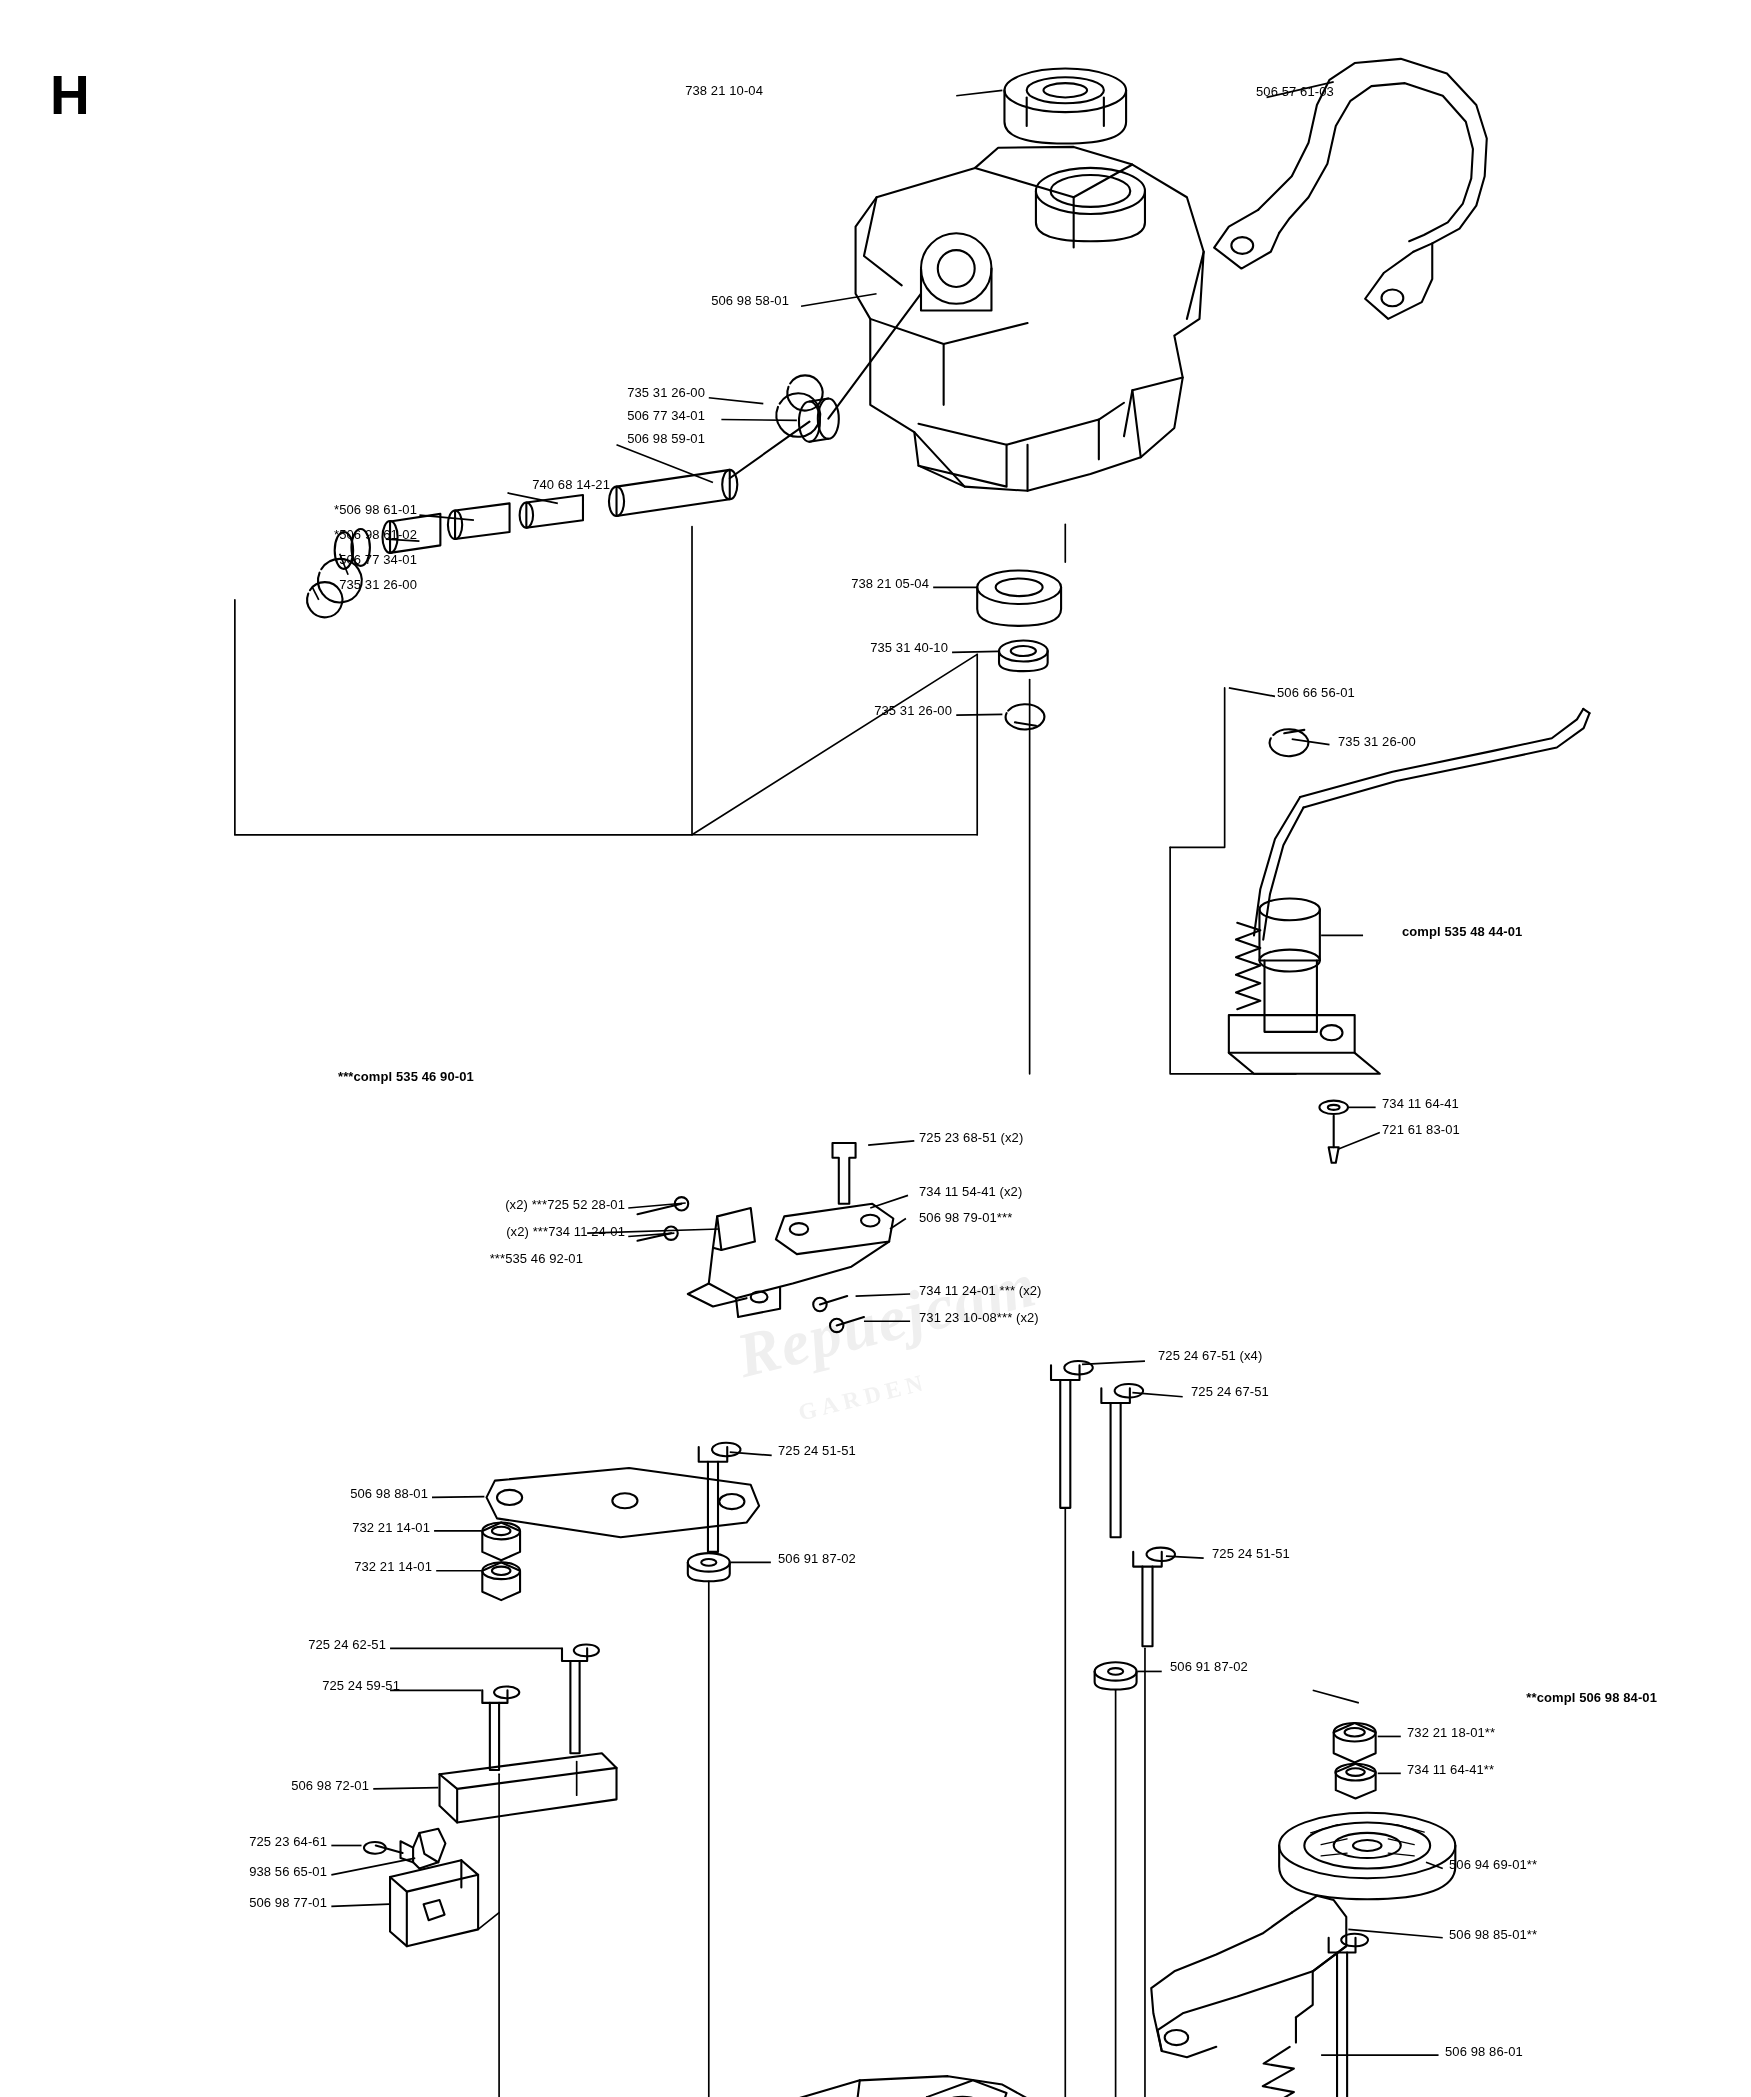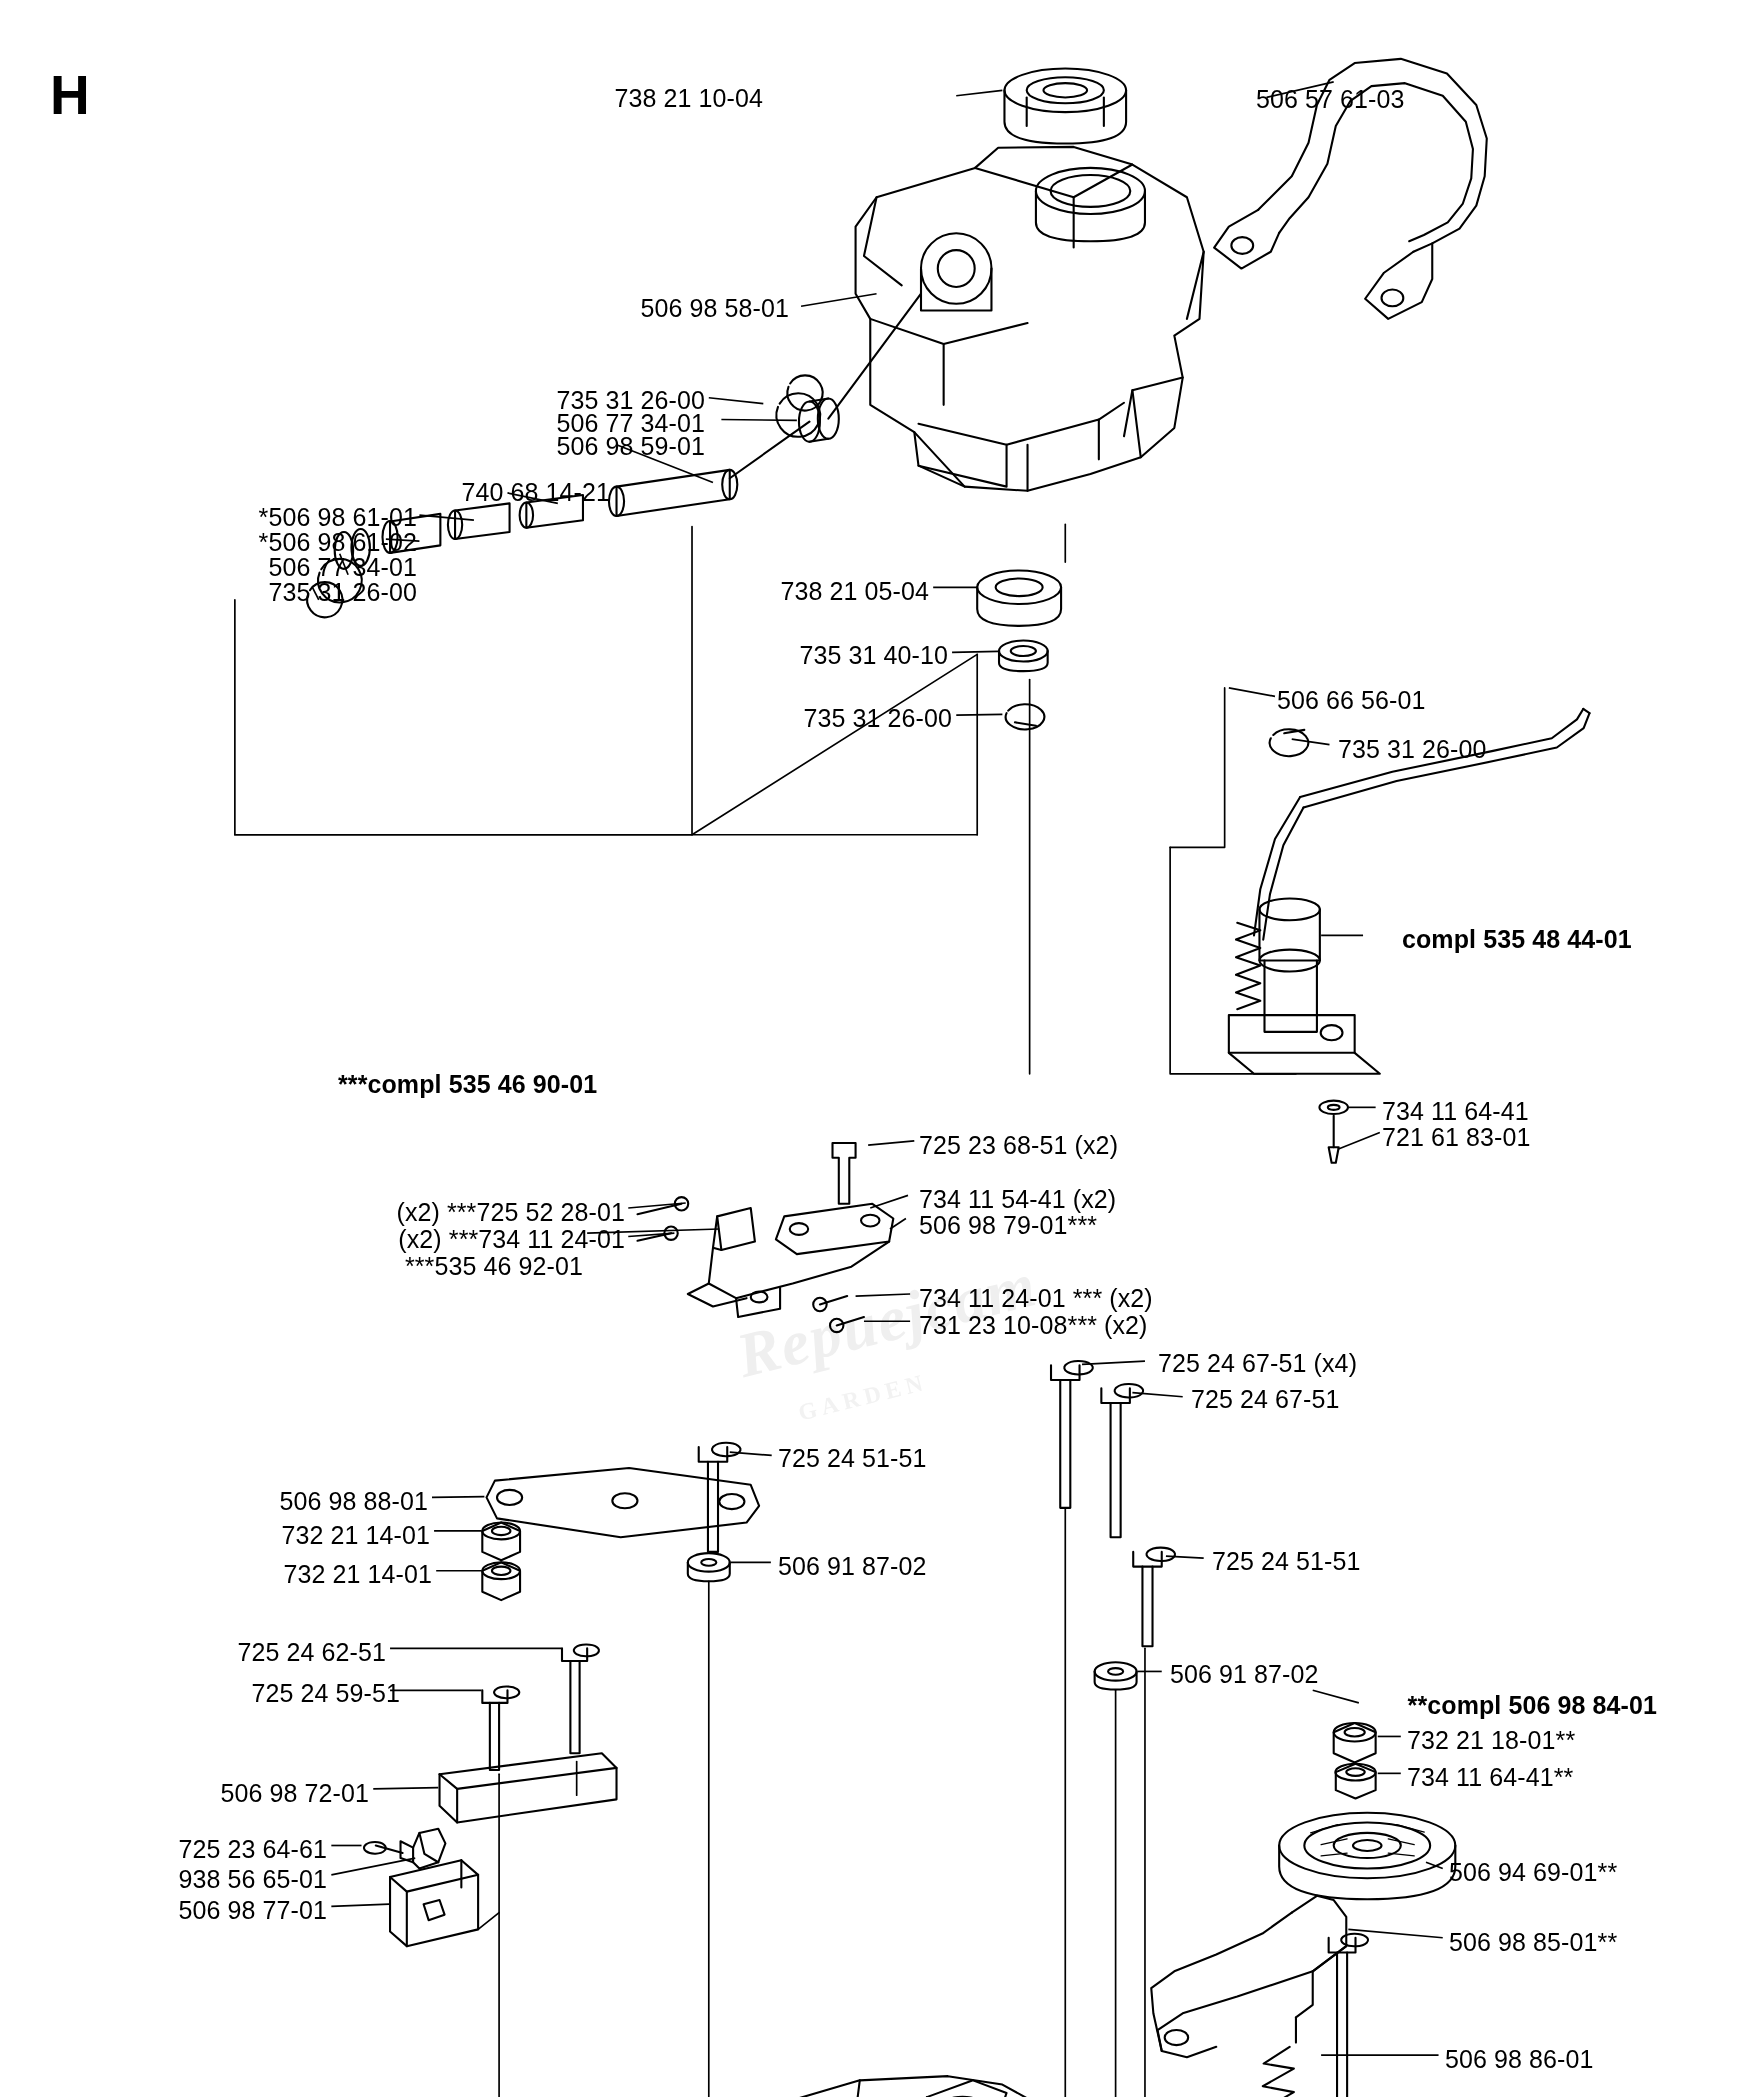--- a/index.html
+++ b/index.html
@@ -13,21 +13,21 @@
   #sheet {
     position: relative;
     width: 1751px;
     height: 2658px;
     background: #ffffff;
     overflow: hidden;
   }
   .lbl {
     position: absolute;
     font-family: "Liberation Sans", sans-serif;
-    font-size: 25px;
+    font-size: 13px;
     color: #000000;
     white-space: nowrap;
     line-height: 1.12;
     letter-spacing: 0.1px;
   }
   .lbl.b { font-weight: bold; }
   .sheet-letter {
     position: absolute;
     left: 50px;
     top: 63px;

